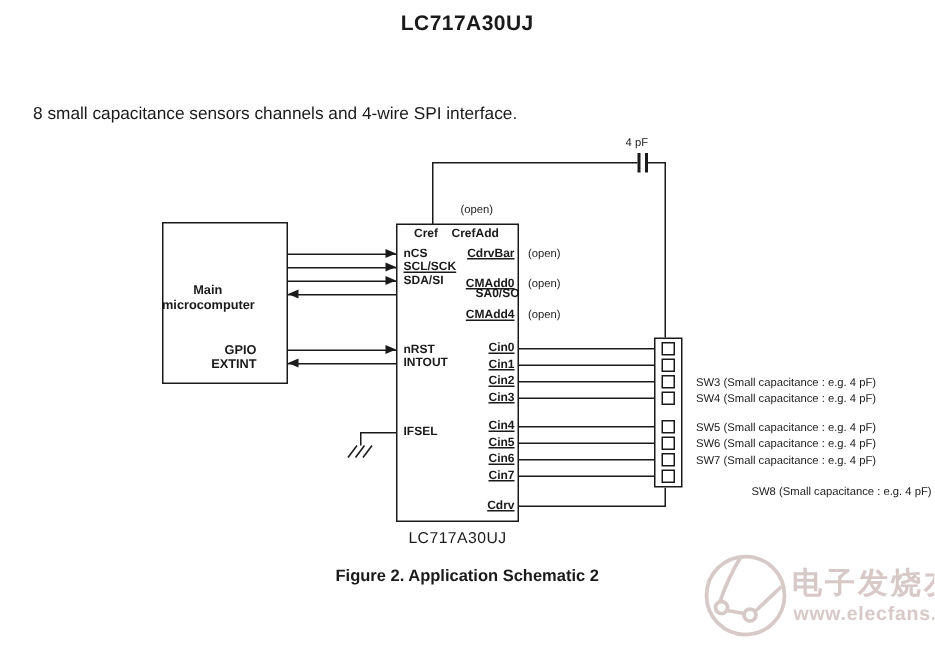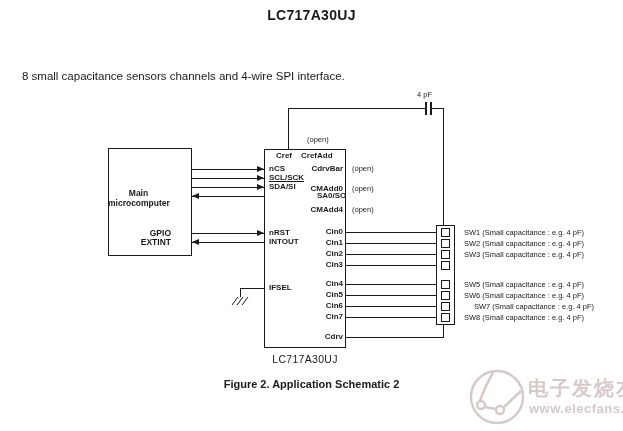--- a/index.html
+++ b/index.html
@@ -14,21 +14,21 @@
   .doc-title { top:7px; font-size:14px; font-weight:bold; letter-spacing:.3px; }
   .intro { left:22px; top:70px; font-size:11.5px; }
   .caption { top:378px; font-size:11px; font-weight:bold; }
 
   .box { position:absolute; border:1.5px solid var(--ink); background:#fff; box-sizing:border-box; }
   .wire { position:absolute; background:var(--ink); }
   .h { height:1px; }
   .v { width:1px; }
 
   .pin { position:absolute; font-size:8px; font-weight:bold; line-height:8px; white-space:nowrap; }
-  .pin-r { left:264px; width:79px; text-align:right; }
+  .pin-r { left:264px; width:79px; text-align:right;text-decoration:underline; }
   .pin-l { left:269px; }
   .open-label { position:absolute; font-size:7.5px; line-height:8px; white-space:nowrap; }
   .sw-label { position:absolute; left:464px; font-size:7.5px; line-height:9px; white-space:nowrap; }
   .cap-label { position:absolute; left:417px; top:90px; font-size:7.5px; }
   .ic-name { position:absolute; left:258px; top:353px; width:94px; text-align:center; font-size:10.5px; letter-spacing:.3px; }
 
   .mcu-label { position:absolute; left:108px; top:189px; width:61px; text-align:center;
                font-size:8.5px; font-weight:bold; line-height:9.5px; }
   .mcu-pin { position:absolute; left:108px; width:63px; text-align:right;
              font-size:8.5px; font-weight:bold; line-height:8.5px; }
@@ -140,27 +140,26 @@
   <div class="abs" style="left:436px; top:225px; width:19px; height:100px; border:1px solid var(--ink); background:#fff; box-sizing:border-box;"></div>
   <div class="sw-square" style="top:228px;"></div>
   <div class="sw-square" style="top:239px;"></div>
   <div class="sw-square" style="top:250px;"></div>
   <div class="sw-square" style="top:261px;"></div>
   <div class="sw-square" style="top:280px;"></div>
   <div class="sw-square" style="top:291px;"></div>
   <div class="sw-square" style="top:302px;"></div>
   <div class="sw-square" style="top:313px;"></div>
 
-  <div class="sw-label" style="top:228px;">SW1 (Small capacitance : e.g. 4 pF)</div>
-  <div class="sw-label" style="top:239px;">SW2 (Small capacitance : e.g. 4 pF)</div>
   <div class="sw-label" style="top:250px;">SW3 (Small capacitance : e.g. 4 pF)</div>
+  <div class="sw-label" style="top:261px;">SW4 (Small capacitance : e.g. 4 pF)</div>
   <div class="sw-label" style="top:280px;">SW5 (Small capacitance : e.g. 4 pF)</div>
   <div class="sw-label" style="top:291px;">SW6 (Small capacitance : e.g. 4 pF)</div>
-  <div class="sw-label" style="top:302px;margin-left:10px;">SW7 (Small capacitance : e.g. 4 pF)</div>
-  <div class="sw-label" style="top:313px;">SW8 (Small capacitance : e.g. 4 pF)</div>
+  <div class="sw-label" style="top:302px;">SW7 (Small capacitance : e.g. 4 pF)</div>
+  <div class="sw-label" style="top:323px;margin-left:37px;">SW8 (Small capacitance : e.g. 4 pF)</div>
 
   <div class="abs ctr caption">Figure 2. Application Schematic 2</div>
 
   <svg class="abs" style="left:469px; top:368px;" width="58" height="58">
     <circle cx="28" cy="29" r="26" fill="none" stroke="#d8c9c9" stroke-width="2.5"></circle>
     <path d="M 25 3 Q 16 18 11 33" fill="none" stroke="#d8c9c9" stroke-width="2.5"></path>
     <circle cx="12" cy="37" r="4" fill="none" stroke="#d8c9c9" stroke-width="2.5"></circle>
     <line x1="16" y1="39" x2="27" y2="41" stroke="#d8c9c9" stroke-width="2.5"></line>
     <circle cx="31" cy="42" r="4" fill="none" stroke="#d8c9c9" stroke-width="2.5"></circle>
     <line x1="35" y1="39" x2="52" y2="23" stroke="#d8c9c9" stroke-width="2.5"></line>

